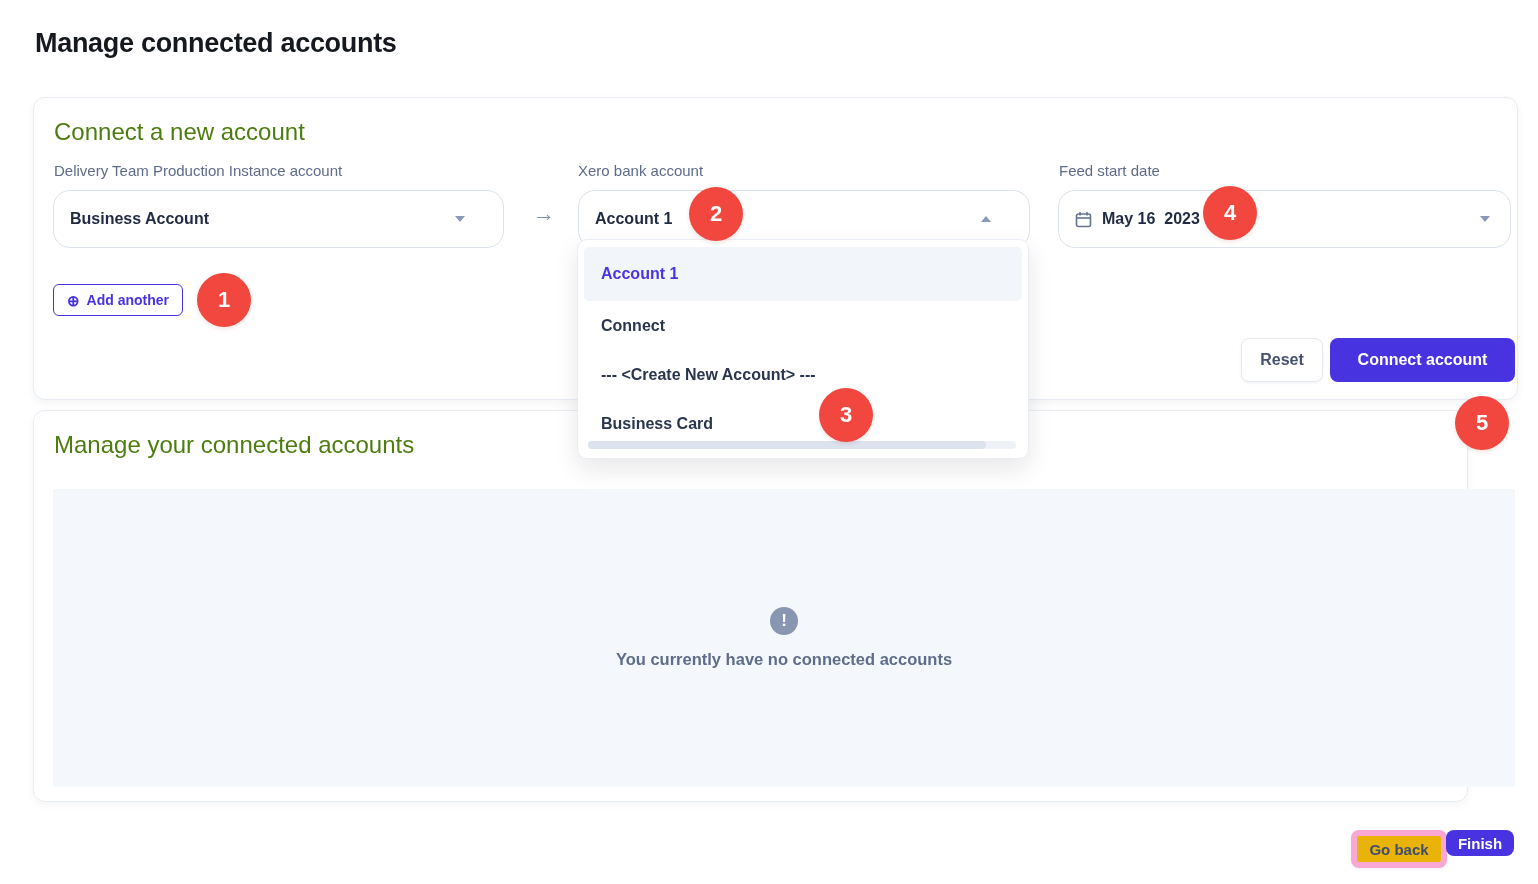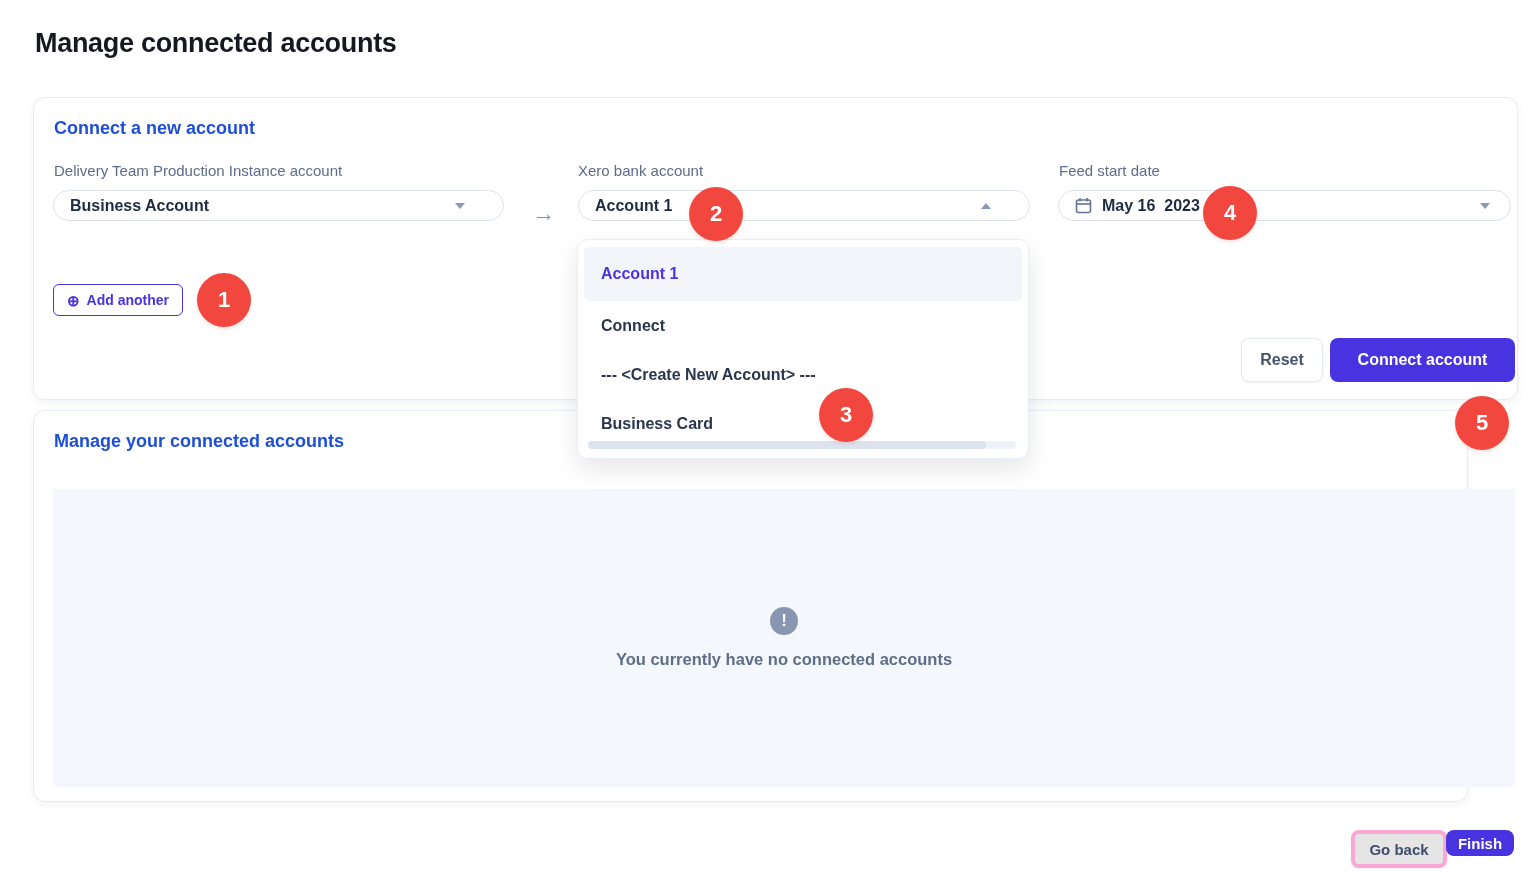--- a/index.html
+++ b/index.html
@@ -14,31 +14,31 @@
   }
   .card {
     position:absolute; background:#fff;
     border:1px solid #e7ecf4; border-radius:12px;
     box-shadow:0 3px 8px rgba(23,35,61,0.05);
   }
   #card-connect { left:33px; top:97px;  width:1485px; height:303px; }
   #card-manage  { left:33px; top:410px; width:1435px; height:392px; }
   .card-title {
     position:absolute; left:20px; top:20px;
-    font-size:18px; font-weight:700; color:#1d4ed8;
+    font-size:24px; font-weight:400; color:#4d7c0f;
   }
   .field-label {
     position:absolute; top:64px;
     font-size:15px; font-weight:500; color:#5d6c8b;
   }
   .lbl-source { left:20px; }
   .lbl-xero   { left:544px; }
   .lbl-date   { left:1025px; }
   .select {
-    position:absolute; top:92px; height:31px;
+    position:absolute; top:92px; height:58px;
     background:#fff; border:1px solid #dbe2ee; border-radius:17px;
     display:flex; align-items:center; padding:0 16px; cursor:pointer;
   }
   .sel-source { left:19px;   width:451px; }
   .sel-xero   { left:544px;  width:452px; }
   .sel-date   { left:1024px; width:453px; gap:10px; }
   .select-value { font-size:16px; font-weight:700; color:#1f2b43; white-space:pre; }
   .chev {
     position:absolute; top:50%; transform:translateY(-50%);
     width:0; height:0; border-left:5px solid transparent; border-right:5px solid transparent;
@@ -95,21 +95,21 @@
     display:flex; flex-direction:column; align-items:center; justify-content:center; gap:15px;
   }
   .alert-circle {
     width:28px; height:28px; border-radius:50%; background:#8896b1;
     color:#fff; font-size:17px; font-weight:800;
     display:flex; align-items:center; justify-content:center;
   }
   .empty-text { font-size:16.5px; font-weight:800; color:#5e6d89; }
   .btn-goback {
     position:absolute; left:1351px; top:830px; width:96px; height:38px;
-    background:#e5e5e5; border:4px solid #f9a8d4; border-radius:8px;
+    background:#eab308; border:6px solid #f9a8d4; border-radius:8px;
     color:#3f4e6b; font-size:15px; font-weight:700;
     box-shadow:0 1px 3px rgba(23,35,61,0.06);
   }
   .btn-finish {
     position:absolute; left:1446px; top:830px; width:68px; height:26px;
     background:#4733e0; border:none; border-radius:8px;
     color:#fff; font-size:15px; font-weight:800;
   }
   .step-badge {
     position:absolute; width:54px; height:54px; border-radius:50%;

